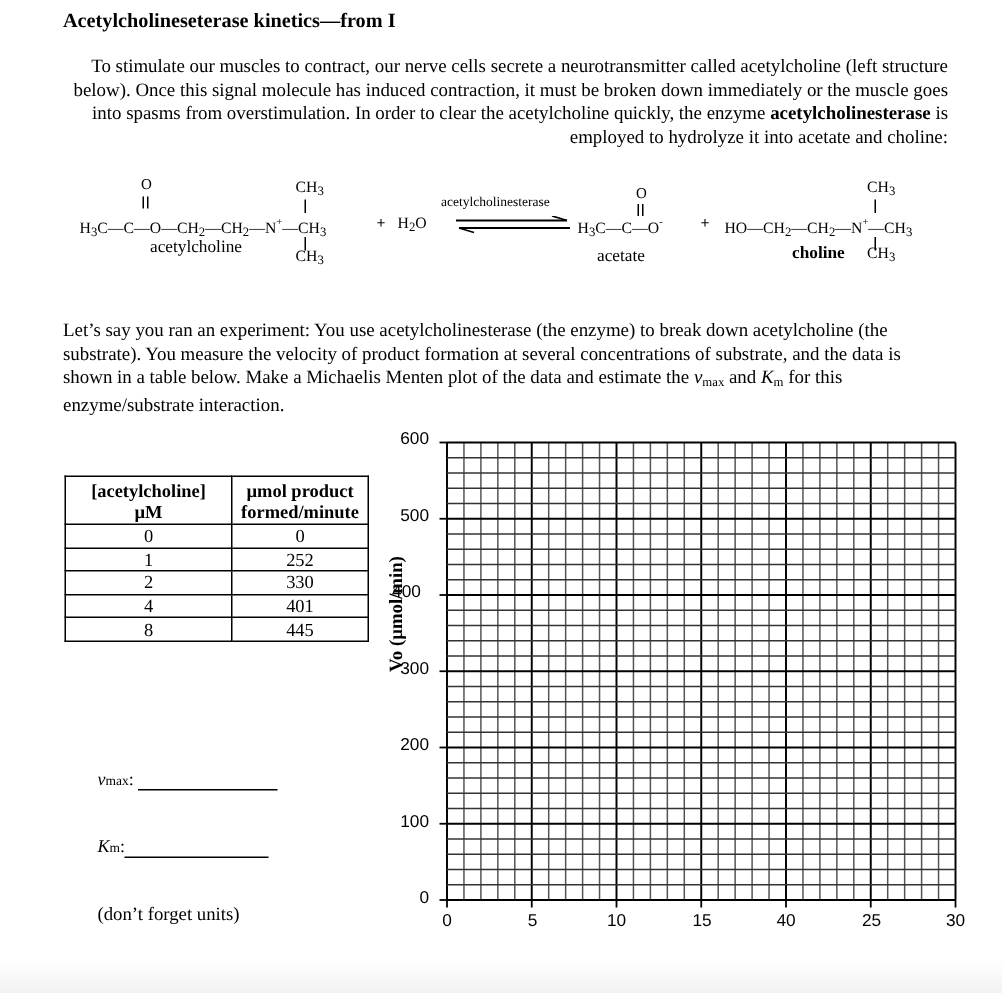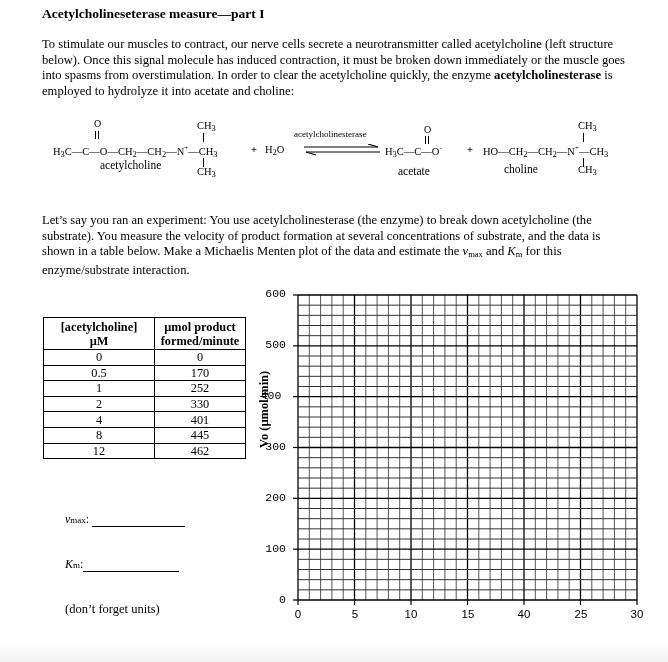--- a/index.html
+++ b/index.html
@@ -14,21 +14,21 @@
     background: linear-gradient(#ffffff, #f2f2f2);
   }
   .title {
     position: absolute; left: 42px; top: 6px;
     font-weight: bold; font-size: 13.5px;
   }
   .para {
     position: absolute; left: 42px; width: 590px;
     font-size: 12.6px; line-height: 15.6px;
   }
-  #intro { top: 37px; }
+  #intro { top: 37px; text-align: right; }
   #exp { top: 213px; }
   .para b { font-weight: bold; }
   .sub { font-size: 8.5px; vertical-align: -2px; }
   .sup { font-size: 7px; vertical-align: 5px; }
 
   
   .chem { position: absolute; font-size: 10.5px; white-space: nowrap; }
   .chem-lbl { position: absolute; font-size: 11.5px; white-space: nowrap; }
   .vbar { position: absolute; width: 1px; background: #000; }
   .dblbar { position: absolute; width: 4px; height: 8px; border-left: 1px solid #000; border-right: 1px solid #000; box-sizing: border-box; }
@@ -45,34 +45,34 @@
   table.data th { font-weight: bold; line-height: 14px; padding: 2px 4px 1px; }
   table.data td { height: 14.6px; line-height: 14px; padding: 0; }
   table.data th:first-child { width: 102px; }
   table.data th:last-child { width: 82px; }
 
   .answer { position: absolute; left: 42px; font-size: 12px; margin-left: 23px; }
   .answer i { font-style: italic; }
   .blank { display: inline-block; border-bottom: 1px solid #000; vertical-align: bottom; }
 
   
-  .ytick { position: absolute; font-family: Liberation Mono, monospace; font-size: 11.5px; text-align: right; width: 30px; }
+  .ytick { position: absolute; font-family: Liberation Sans, sans-serif; font-size: 11.5px; text-align: right; width: 30px; }
   .xtick { position: absolute; font-family: "Liberation Sans", "DejaVu Sans", sans-serif; font-size: 11.5px; text-align: center; width: 24px; }
   .ylabel {
     position: absolute; left: 257px; top: 448px;
     transform: rotate(-90deg); transform-origin: left top;
     font-weight: bold; font-size: 12.5px; white-space: nowrap;
   }
   .xlabel { position: absolute; left: 420px; top: 650px; font-weight: bold; font-size: 12.5px; text-align: right; }
   #grid { position: absolute; left: 0; top: 0; }
 </style>
 </head>
 <body>
 
-<div class="title">Acetylcholineseterase measure—part I</div>
+<div class="title">Acetylcholineseterase kinetics—from I</div>
 
 <div class="para" id="intro"><span>To stimulate our muscles to contract, our nerve cells secrete a neurotransmitter called acetylcholine (left structure below).  Once this signal molecule has induced contraction, it must be broken down immediately or the muscle goes into spasms from overstimulation.  In order to clear the acetylcholine quickly, the enzyme </span><b>acetylcholinesterase</b><span> is employed to hydrolyze it into acetate and choline:</span></div>
 
 <div>
 
   <div>
     <div class="chem" style="left:94px;top:118px;font-size:10px;">O</div>
     <div class="dblbar" style="left:95px;top:131px;"></div>
     <div class="chem" style="left:53px;top:144px;">H<span class="sub">3</span>C—C—O—CH<span class="sub">2</span>—CH<span class="sub">2</span>—N<span class="sup">+</span>—CH<span class="sub">3</span></div>
     <div class="chem" style="left:197px;top:120px;">CH<span class="sub">3</span></div>
@@ -99,61 +99,53 @@
     <div class="chem-lbl" style="left:398px;top:165px;">acetate</div>
   </div>
   <div class="chem" style="left:467px;top:144px;font-weight:bold;">+</div>
 
   <div>
     <div class="chem" style="left:483px;top:144px;">HO—CH<span class="sub">2</span>—CH<span class="sub">2</span>—N<span class="sup">+</span>—CH<span class="sub">3</span></div>
     <div class="chem" style="left:578px;top:120px;">CH<span class="sub">3</span></div>
     <div class="vbar" style="left:583px;top:133px;height:9px;"></div>
     <div class="vbar" style="left:583px;top:158px;height:9px;"></div>
     <div class="chem" style="left:578px;top:164px;">CH<span class="sub">3</span></div>
-    <div class="chem-lbl" style="left:504px;top:163px;">choline</div>
+    <div class="chem-lbl" style="left:528px;top:163px;font-weight:bold;">choline</div>
   </div>
 </div>
 
 <div class="para" id="exp"><span>Let’s say you ran an experiment:  You use acetylcholinesterase (the enzyme) to break down acetylcholine (the substrate).  You measure the velocity of product formation at several concentrations of substrate, and the data is shown in a table below.  Make a Michaelis Menten plot of the data and estimate the </span><i>v</i><span class="sub">max</span><span> and </span><i>K</i><span class="sub">m</span><span> for this enzyme/substrate interaction.</span></div>
 
 <table class="data">
   <thead>
     <tr>
       <th><span>[acetylcholine]</span><br><span>µM</span></th>
       <th><span>µmol product</span><br><span>formed/minute</span></th>
     </tr>
   </thead>
   <tbody>
     <tr>
         <td>0</td>
         <td>0</td>
       </tr>
     <tr>
-        <td>0.5</td>
-        <td>170</td>
-      </tr>
-    <tr>
         <td>1</td>
         <td>252</td>
       </tr>
     <tr>
         <td>2</td>
         <td>330</td>
       </tr>
     <tr>
         <td>4</td>
         <td>401</td>
       </tr>
     <tr>
         <td>8</td>
         <td>445</td>
-      </tr>
-    <tr>
-        <td>12</td>
-        <td>462</td>
       </tr>
   </tbody>
 </table>
 
 <div class="answer" style="top:512px;">
   <i>v</i><span class="sub" style="font-size:9px;vertical-align:0;">max</span><span>:</span>
   <span class="blank" style="width:93px;height:14px;"></span>
 </div>
 <div class="answer" style="top:557px;">
   <i>K</i><span class="sub" style="font-size:9px;vertical-align:0;">m</span><span>:</span><span class="blank" style="width:96px;height:14px;"></span>

